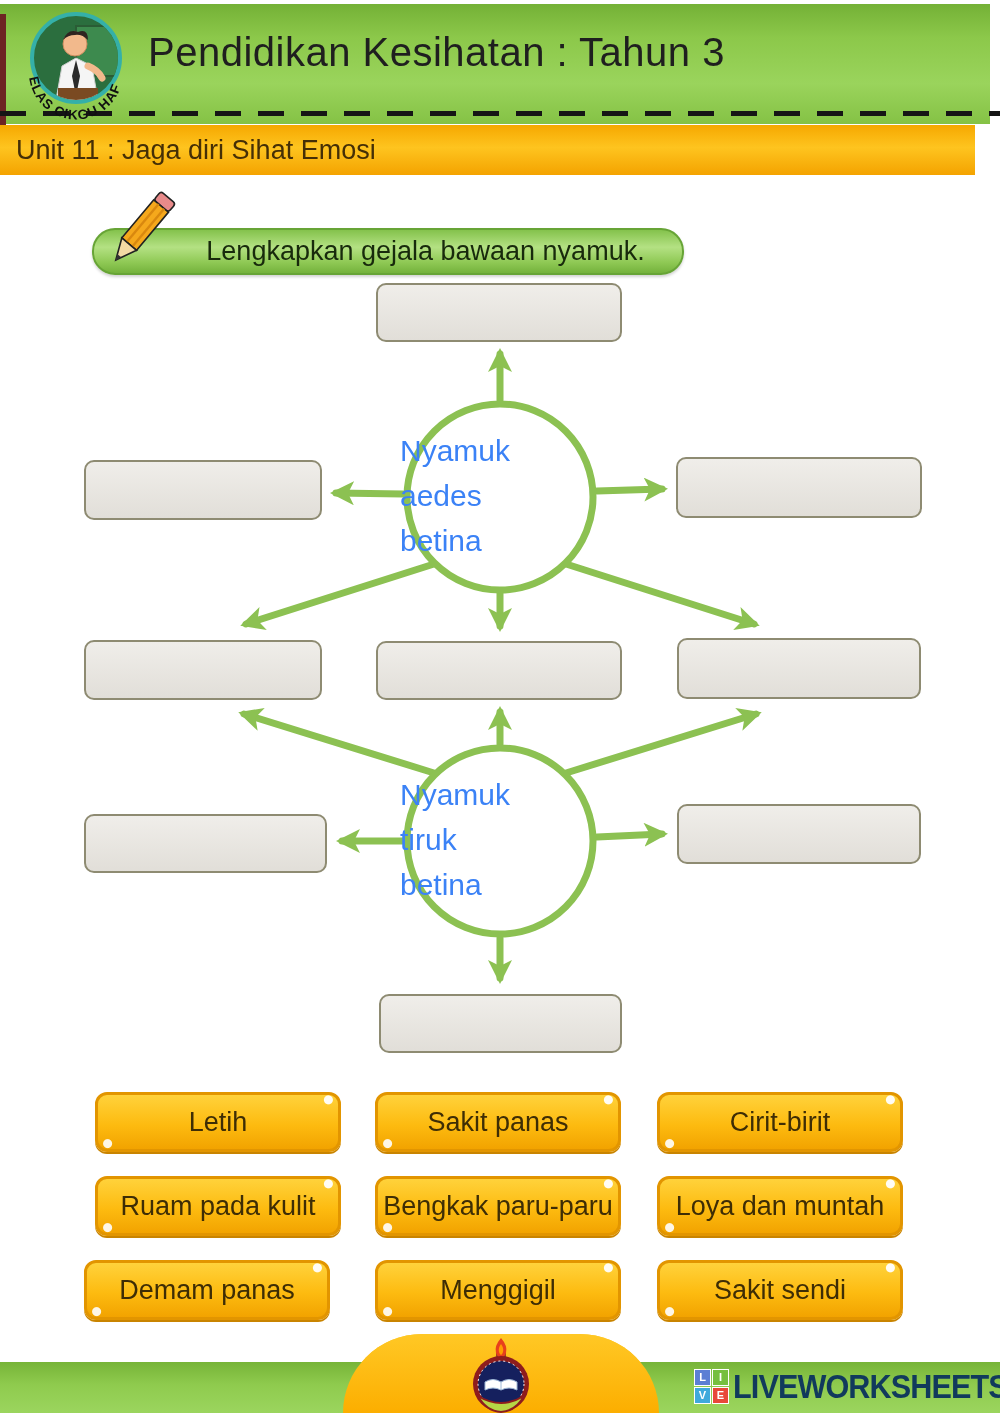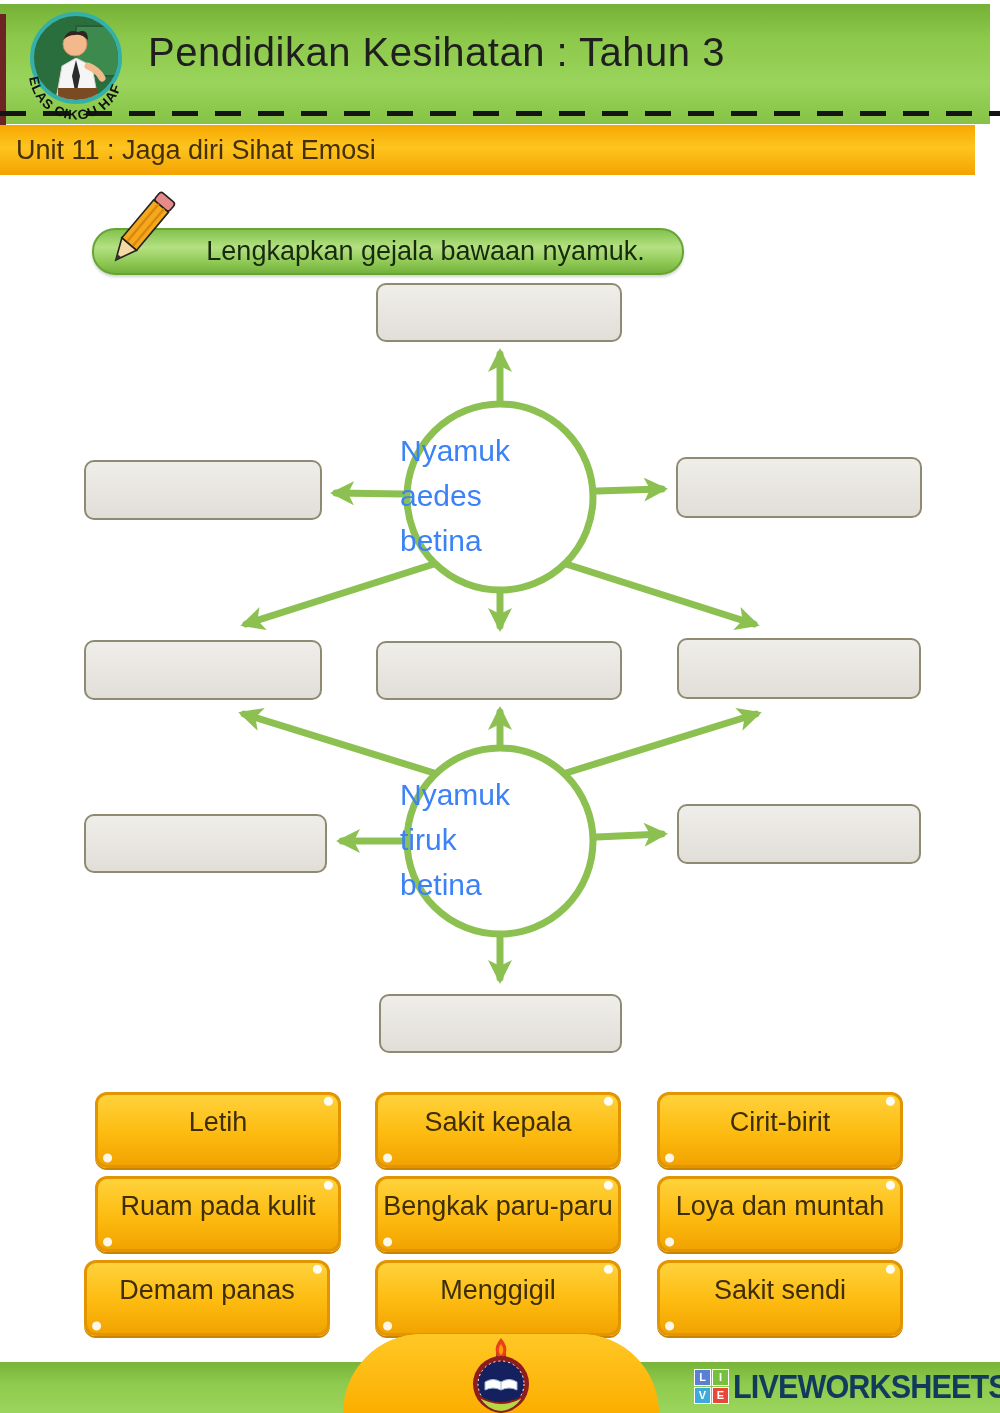--- a/index.html
+++ b/index.html
@@ -27,21 +27,21 @@
   .pencil-wrap{position:absolute;left:100px;top:186px;width:82px;height:88px;transform:rotate(40deg);}
 
   
   .diagram-svg{position:absolute;left:0;top:0;width:1000px;height:1413px;}
   .circle-label{position:absolute;width:200px;font-size:30px;color:#3b82f6;line-height:45px;}
   .circle-label div{white-space:nowrap;}
   #circle-label-aedes{left:400px;top:428px;}
   #circle-label-tiruk{left:400px;top:772px;}
 
   
-  .wb-btn{position:absolute;width:246px;height:76px;border-radius:12px;border:3px solid #e29500;
+  .wb-btn{position:absolute;width:246px;height:60px;border-radius:12px;border:3px solid #e29500;
     box-sizing:border-box;box-shadow:0 2px 0 #c98400;
     background:
       radial-gradient(circle at 96% 9%, rgba(255,255,255,.95) 0 4px, transparent 5px),
       radial-gradient(circle at 4% 90%, rgba(255,255,255,.9) 0 4px, transparent 5px),
       linear-gradient(180deg,#ffd23b 0%,#fdbb10 55%,#f2a300 100%);
     text-align:center;line-height:54px;font-size:27px;color:#3e2d05;cursor:pointer;}
 
   
   .footer-green{position:absolute;left:0;top:1362px;width:1000px;height:51px;
     background:linear-gradient(180deg,#77b438 0%,#8fcb4e 45%,#9bd55e 100%);}
@@ -159,21 +159,21 @@
     <div>aedes</div>
     <div>betina</div>
   </div>
   <div class="circle-label" id="circle-label-tiruk">
     <div>Nyamuk</div>
     <div>tiruk</div>
     <div>betina</div>
   </div>
 
   <div class="wb-btn" style="left:95px;top:1092px;">Letih</div>
-  <div class="wb-btn" style="left:375px;top:1092px;">Sakit kepala</div>
+  <div class="wb-btn" style="left:375px;top:1092px;">Sakit panas</div>
   <div class="wb-btn" style="left:657px;top:1092px;">Cirit-birit</div>
   <div class="wb-btn" style="left:95px;top:1176px;">Ruam pada kulit</div>
   <div class="wb-btn" style="left:657px;top:1176px;">Loya dan muntah</div>
   <div class="wb-btn" style="left:375px;top:1176px;">Bengkak paru-paru</div>
   <div class="wb-btn" style="left:84px;top:1260px;">Demam panas</div>
   <div class="wb-btn" style="left:375px;top:1260px;">Menggigil</div>
   <div class="wb-btn" style="left:657px;top:1260px;">Sakit sendi</div>
 
   <div class="footer-dome"></div>
   <div class="footer-green"></div>

